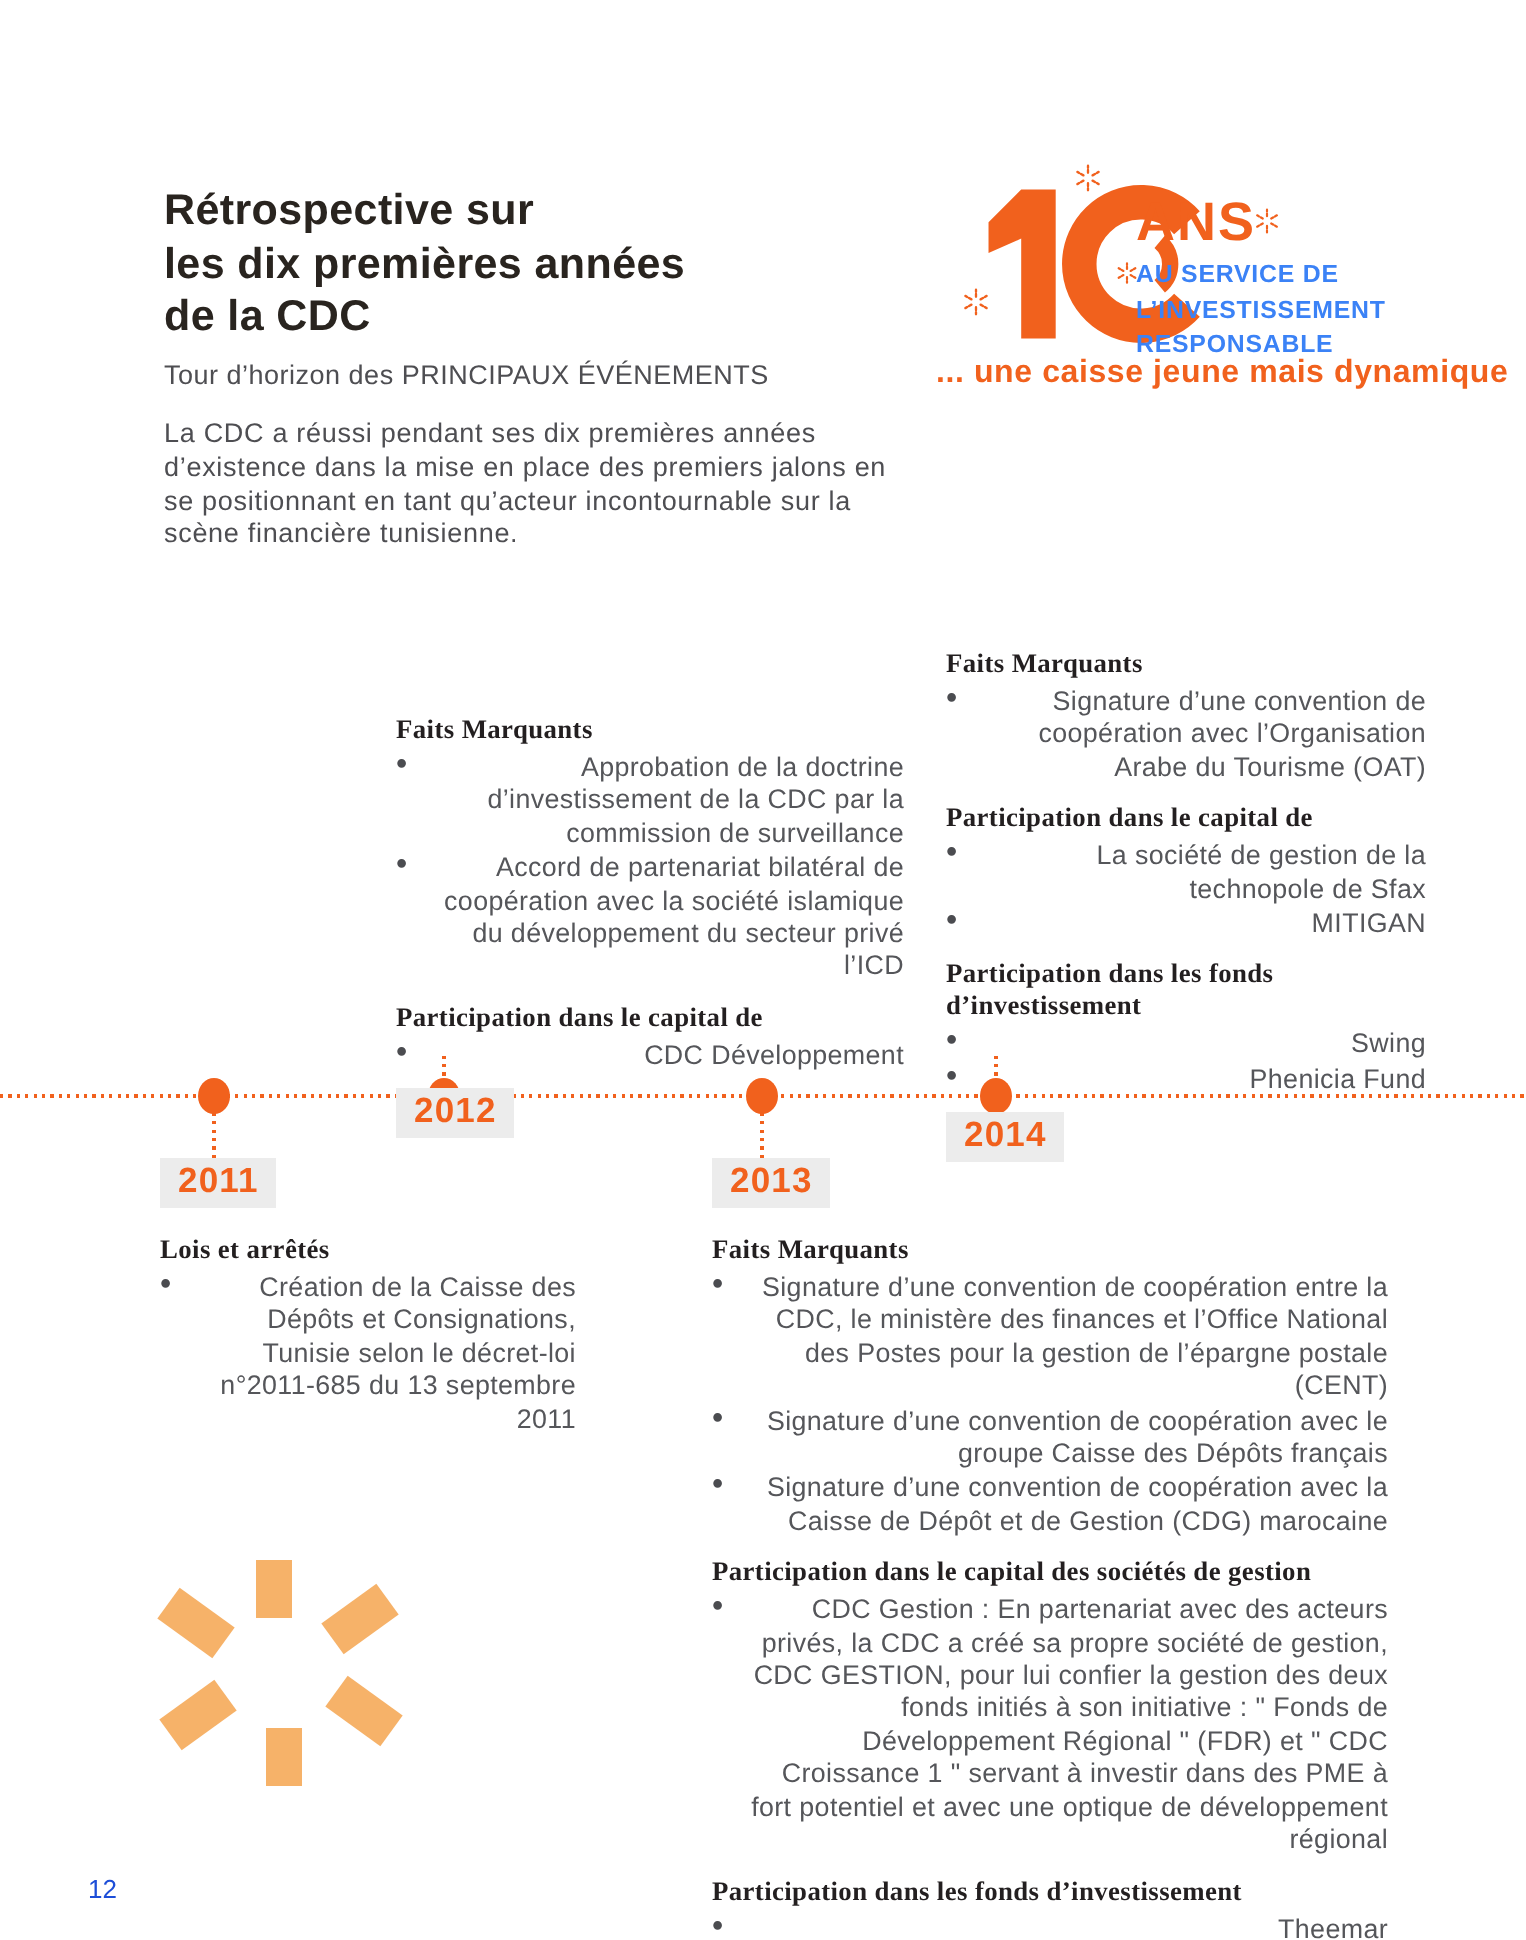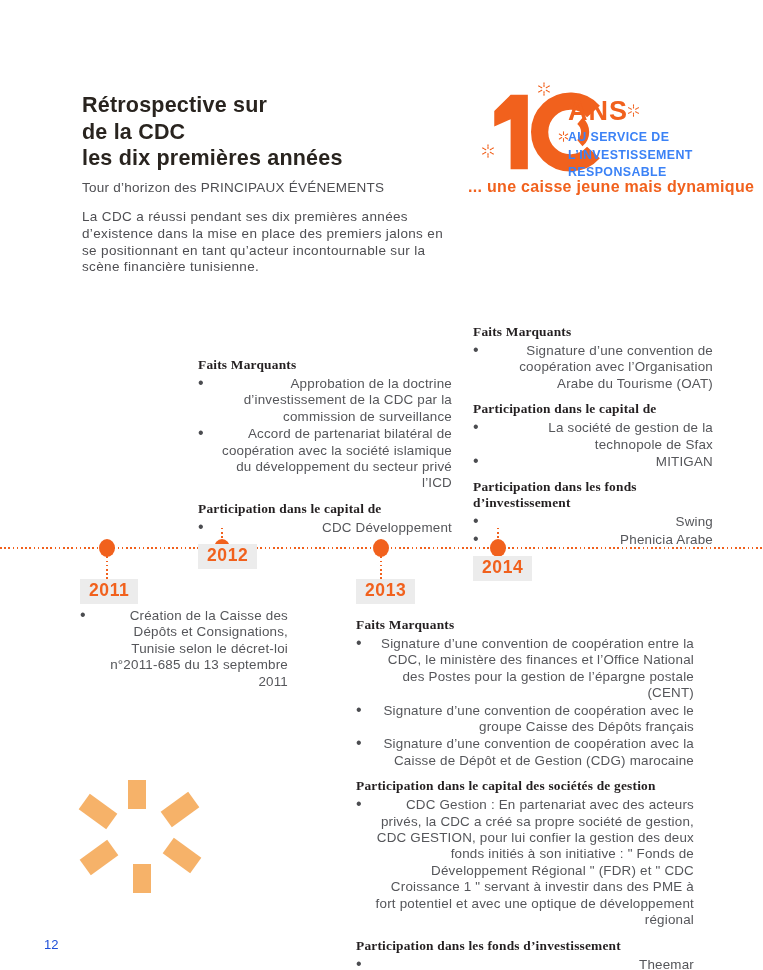--- a/index.html
+++ b/index.html
@@ -68,22 +68,22 @@
   .sun .ray{position:absolute;background:#F6B269;}
   .page-number{position:absolute;left:44px;top:921px;font-size:13px;color:#1d4ed8;}
 </style>
 </head>
 <body>
 
 <div class="page">
 
   <h1 class="title">
     <span>Rétrospective sur</span>
+    <span>les dix premières années</span>
     <span>de la CDC</span>
-    <span>les dix premières années</span>
   </h1>
   <div class="subtitle">Tour d’horizon des PRINCIPAUX ÉVÉNEMENTS</div>
   <p class="intro">La CDC a réussi pendant ses dix premières années d’existence dans la mise en place des premiers jalons en se positionnant en tant qu’acteur incontournable sur la scène financière tunisienne.</p>
 
   <svg class="logo-10" width="118" height="80" viewBox="0 0 130 88">
     <path d="M26 3 L45 3 L45 85 L26 85 L26 30 L8 38 L8 21 Z" fill="#F1611D"></path>
     <path d="M117.3 66.7 A34 34 0 1 1 117.3 21.3" fill="none" stroke="#F1611D" stroke-width="19"></path>
     <path d="M102.3 31.7 A16 16 0 0 1 102.3 56.3" fill="none" stroke="#F1611D" stroke-width="9"></path>
   </svg>
   <div class="logo-ans">ANS</div>
@@ -163,27 +163,28 @@
       <li>Signature d’une convention de coopération avec l’Organisation Arabe du Tourisme (OAT)</li>
     </ul>
     <h4>Participation dans le capital de</h4>
     <ul>
       <li>La société de gestion de la technopole de Sfax</li>
       <li>MITIGAN</li>
     </ul>
     <h4>Participation dans les fonds d’investissement</h4>
     <ul>
       <li>Swing</li>
-      <li>Phenicia Arabe</li>
+      <li>Phenicia Fund</li>
     </ul>
     <div class="year-badge">2014</div>
   </section>
 
   <section class="col col2011" style="left:80px;top:563px;width:208px;">
     <div class="year-badge">2011</div>
+    <h4>Lois et arrêtés</h4>
     <ul>
       <li>Création de la Caisse des Dépôts et Consignations, Tunisie selon le décret-loi n°2011-685 du 13 septembre 2011</li>
     </ul>
   </section>
 
   <section class="col col2013" style="left:356px;top:563px;width:338px;">
     <div class="year-badge">2013</div>
     <h4>Faits Marquants</h4>
     <ul>
       <li>Signature d’une convention de coopération entre la CDC, le ministère des finances et l’Office National des Postes pour la gestion de l’épargne postale (CENT)</li>

